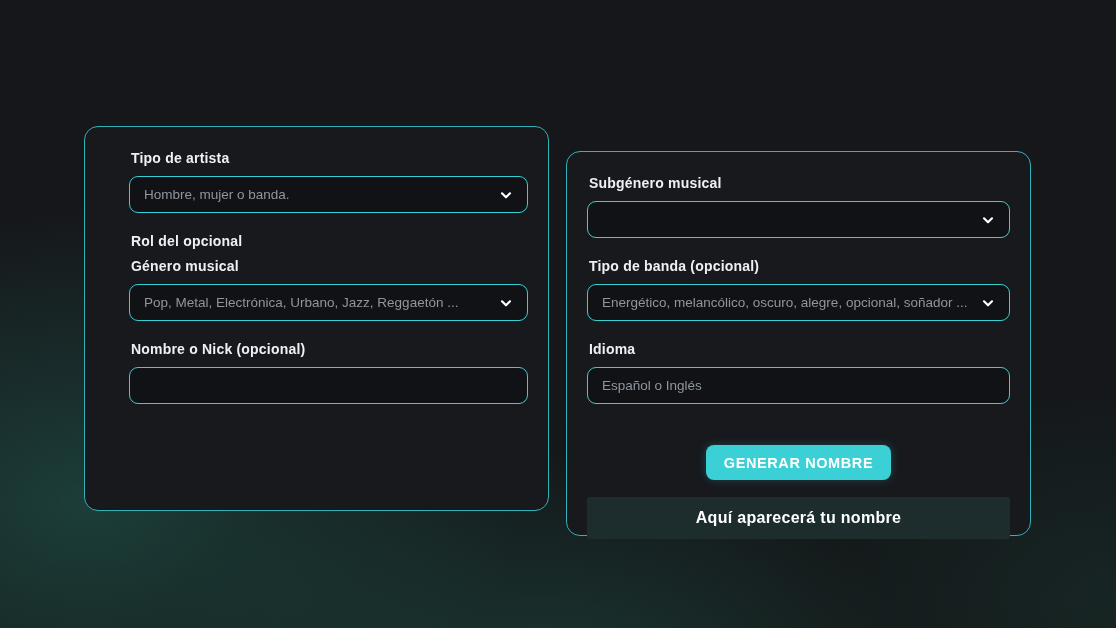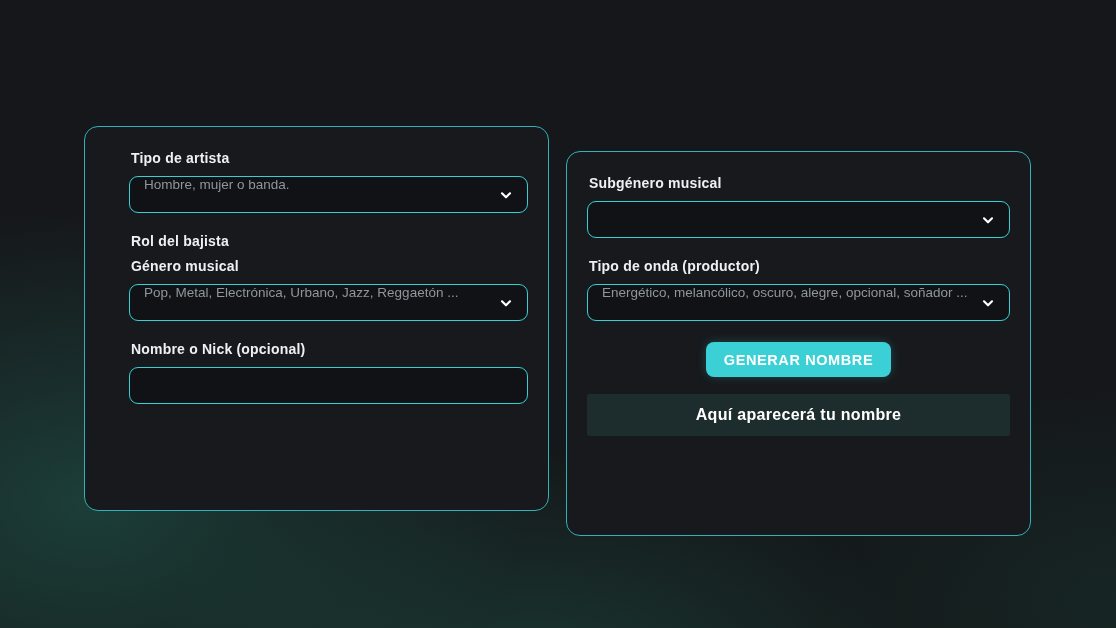--- a/index.html
+++ b/index.html
@@ -34,21 +34,21 @@
   }
   .panel-left{left:84px;padding-left:44px;}
   .panel-right{left:566px;margin-top:25px;}
   .label{
     font-size:14px;line-height:15px;font-weight:700;color:var(--label);
     letter-spacing:.2px;margin:0 2px 10px 2px;
   }
   .control{
     height:37px;border:1.5px solid var(--input-border);border-radius:9px;
     background:var(--input-bg);margin-bottom:21px;position:relative;
-    display:flex;padding:0 34px 0 14px;overflow:hidden;
+    display:flex;align-items:center;padding:0 34px 0 14px;overflow:hidden;
   }
   .control .ph{
     font-size:13.5px;color:var(--placeholder);white-space:nowrap;overflow:hidden;
   }
   .chev{
     position:absolute;right:12px;top:50%;transform:translateY(-50%);
     width:18px;height:18px;display:flex;align-items:center;justify-content:center;
   }
   .chev svg{display:block;}
   input.text-input{
@@ -81,21 +81,21 @@
       <span class="ph">Hombre, mujer o banda.</span>
       <span class="chev">
         <svg width="16" height="16" viewBox="0 0 24 24" fill="none">
             <path d="M6 9.5l6 6 6-6" stroke="#ffffff" stroke-width="3.2" stroke-linecap="round" stroke-linejoin="round"></path>
           </svg>
       </span>
     </div>
   </div>
 
   <div>
-    <div class="label">Rol del bajista</div>
+    <div class="label">Rol del opcional</div>
   </div>
 
   <div>
     <div class="label">Género musical</div>
     <div class="control">
       <span class="ph">Pop, Metal, Electrónica, Urbano, Jazz, Reggaetón ...</span>
       <span class="chev">
         <svg width="16" height="16" viewBox="0 0 24 24" fill="none">
             <path d="M6 9.5l6 6 6-6" stroke="#ffffff" stroke-width="3.2" stroke-linecap="round" stroke-linejoin="round"></path>
           </svg>
@@ -118,29 +118,33 @@
       <span class="ph"></span>
       <span class="chev">
         <svg width="16" height="16" viewBox="0 0 24 24" fill="none">
             <path d="M6 9.5l6 6 6-6" stroke="#ffffff" stroke-width="3.2" stroke-linecap="round" stroke-linejoin="round"></path>
           </svg>
       </span>
     </div>
   </div>
 
   <div>
-    <div class="label">Tipo de onda (productor)</div>
+    <div class="label">Tipo de banda (opcional)</div>
     <div class="control">
       <span class="ph">Energético, melancólico, oscuro, alegre, opcional, soñador ...</span>
       <span class="chev">
         <svg width="16" height="16" viewBox="0 0 24 24" fill="none">
             <path d="M6 9.5l6 6 6-6" stroke="#ffffff" stroke-width="3.2" stroke-linecap="round" stroke-linejoin="round"></path>
           </svg>
       </span>
     </div>
   </div>
 
+  <div>
+    <div class="label">Idioma</div>
+    <input class="text-input" type="text" placeholder="Español o Inglés" style="">
+  </div>
 
   <button class="gen-btn">GENERAR NOMBRE</button>
 
   <div class="result">Aquí aparecerá tu nombre</div>
 
 </div>
 
 </body></html>

